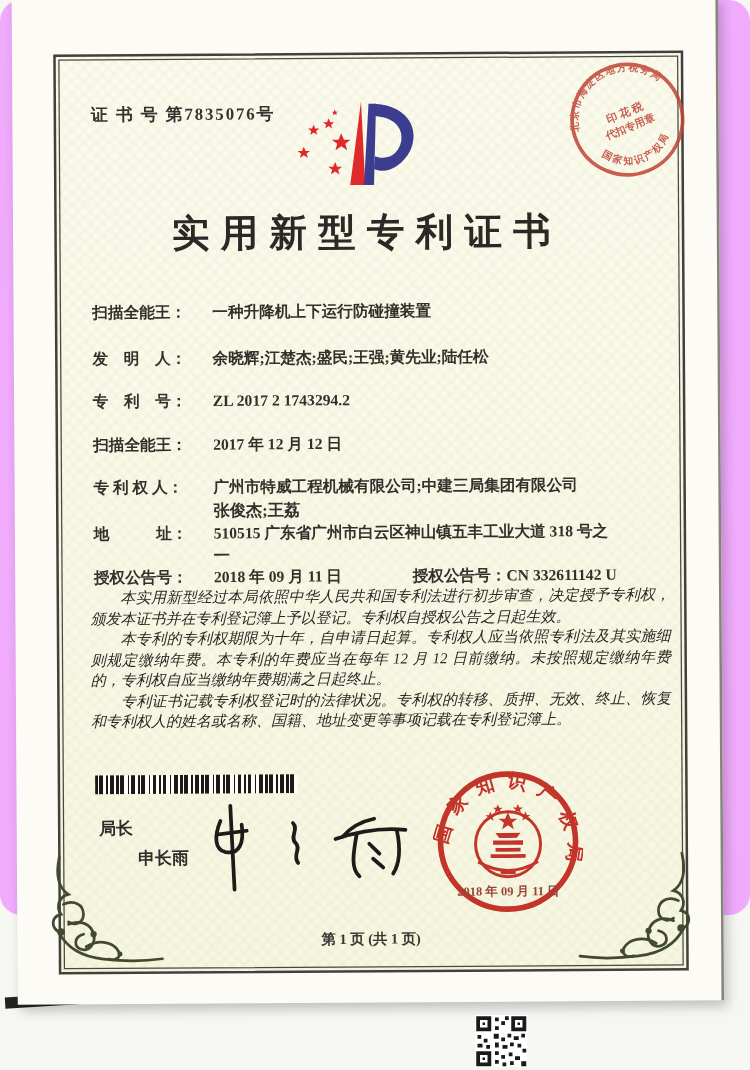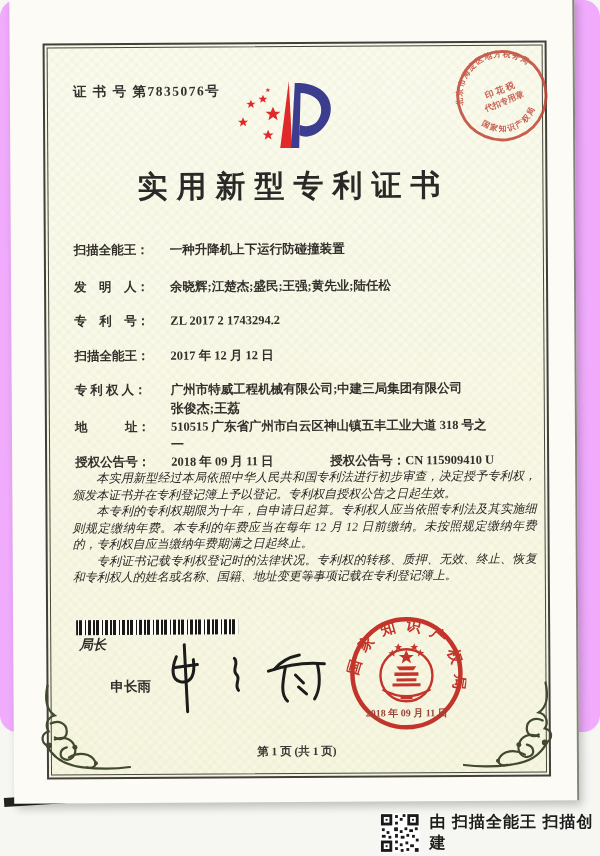--- a/index.html
+++ b/index.html
@@ -39,22 +39,22 @@
   .cont{position:absolute;left:159px;font-size:13px;font-weight:600;color:#33302c;}
   .grant-no{position:absolute;left:318px;top:455px;font-size:12.5px;font-weight:600;color:#33302c;}
   
   .body-text{position:absolute;left:60px;top:471px;width:464px;font-size:12px;
              line-height:16.5px;text-align:justify;font-style:italic;color:#2a2825;}
   .body-text p{margin:0;text-indent:2em;font-weight:500;}
   
   .barcode{position:absolute;left:63px;top:621px;width:162px;height:15px;
     background:repeating-linear-gradient(90deg,#191917 0 2px,#fcfbf5 2px 3px,#191917 3px 6px,
       #fcfbf5 6px 9px,#191917 9px 10px,#fcfbf5 10px 12px,#191917 12px 15px,#fcfbf5 15px 17px);}
-  .signer-title{position:absolute;left:66px;top:637px;font-size:13.5px;font-weight:700;color:#302e2a;
-                font-family:"Liberation Sans","DejaVu Sans",sans-serif;font-style:italic;}
+  .signer-title{position:absolute;left:66px;top:655px;font-size:13.5px;font-weight:700;color:#302e2a;
+                font-family:"Liberation Sans","DejaVu Sans",sans-serif;}
   .signer-name{position:absolute;left:66px;top:679px;font-size:13.5px;font-weight:700;color:#302e2a;
                font-family:"Liberation Sans","DejaVu Sans",sans-serif;padding-left:31px;}
   .signature{position:absolute;left:133px;top:640px;width:200px;height:82px;}
   
   .seal{position:absolute;left:333px;top:616px;width:120px;height:120px;opacity:.93;z-index:5;}
   .footer-page{position:absolute;left:33px;top:746px;width:500px;text-align:center;
                font-size:11.5px;font-weight:600;color:#3a3833;}
   
   .scan-note{position:absolute;left:380px;top:812px;display:flex;align-items:center;z-index:3;}
   .scan-note .txt{margin-left:10px;font-size:16px;font-weight:600;color:#1c1c1a;
@@ -152,21 +152,21 @@
     </div>
     <div class="cont" style="top:401px">张俊杰;王荔</div>
     <div class="row" style="top:420px">
       <span class="lbl">地　　　址：</span><span class="val">510515 广东省广州市白云区神山镇五丰工业大道 318 号之</span>
     </div>
     <div class="cont" style="top:437px">一</div>
     <div class="row" style="top:455px">
       <span class="lbl">授权公告号：</span><span class="val">2018 年 09 月 11 日</span>
     </div>
     <div class="grant-no">
-      <span>授权公告号：</span><span>CN 115909410 U</span>
+      <span>授权公告号：</span><span>CN 332611142 U</span>
     </div>
 
     <div class="body-text">
       <p>本实用新型经过本局依照中华人民共和国专利法进行初步审查，决定授予专利权，颁发本证书并在专利登记簿上予以登记。专利权自授权公告之日起生效。</p>
       <p>本专利的专利权期限为十年，自申请日起算。专利权人应当依照专利法及其实施细则规定缴纳年费。本专利的年费应当在每年 12 月 12 日前缴纳。未按照规定缴纳年费的，专利权自应当缴纳年费期满之日起终止。</p>
       <p>专利证书记载专利权登记时的法律状况。专利权的转移、质押、无效、终止、恢复和专利权人的姓名或名称、国籍、地址变更等事项记载在专利登记簿上。</p>
     </div>
 
     <div class="barcode"></div>
 
@@ -251,16 +251,15 @@
         <rect x="16" y="29" width="3" height="3"></rect>
           <rect x="21" y="32" width="3" height="3"></rect>
           <rect x="27" y="30" width="3" height="3"></rect>
         <rect x="32" y="33" width="4" height="3"></rect>
           <rect x="16" y="36" width="3" height="3"></rect>
           <rect x="22" y="38" width="3" height="3"></rect>
         <rect x="28" y="37" width="3" height="3"></rect>
           <rect x="37" y="37" width="4" height="4"></rect>
       </g>
     </svg>
-    <span class="txt">由 扫描全能王 扫描创建</span>
   </div>
 
 </div>
 
 </body></html>

